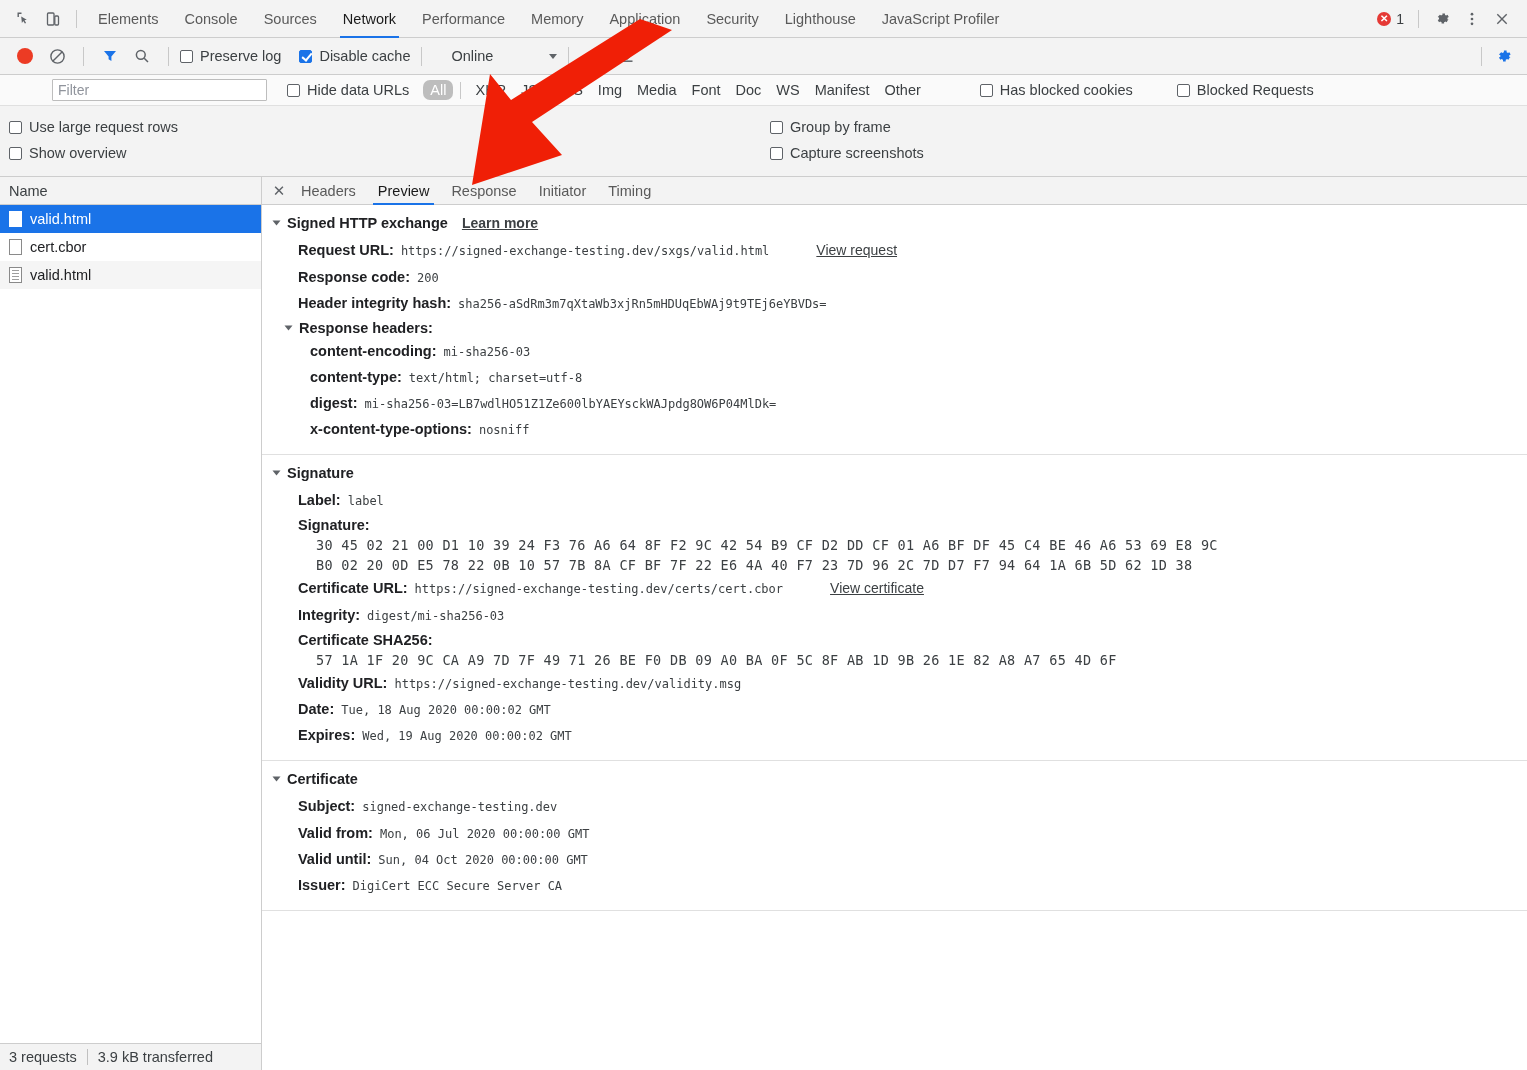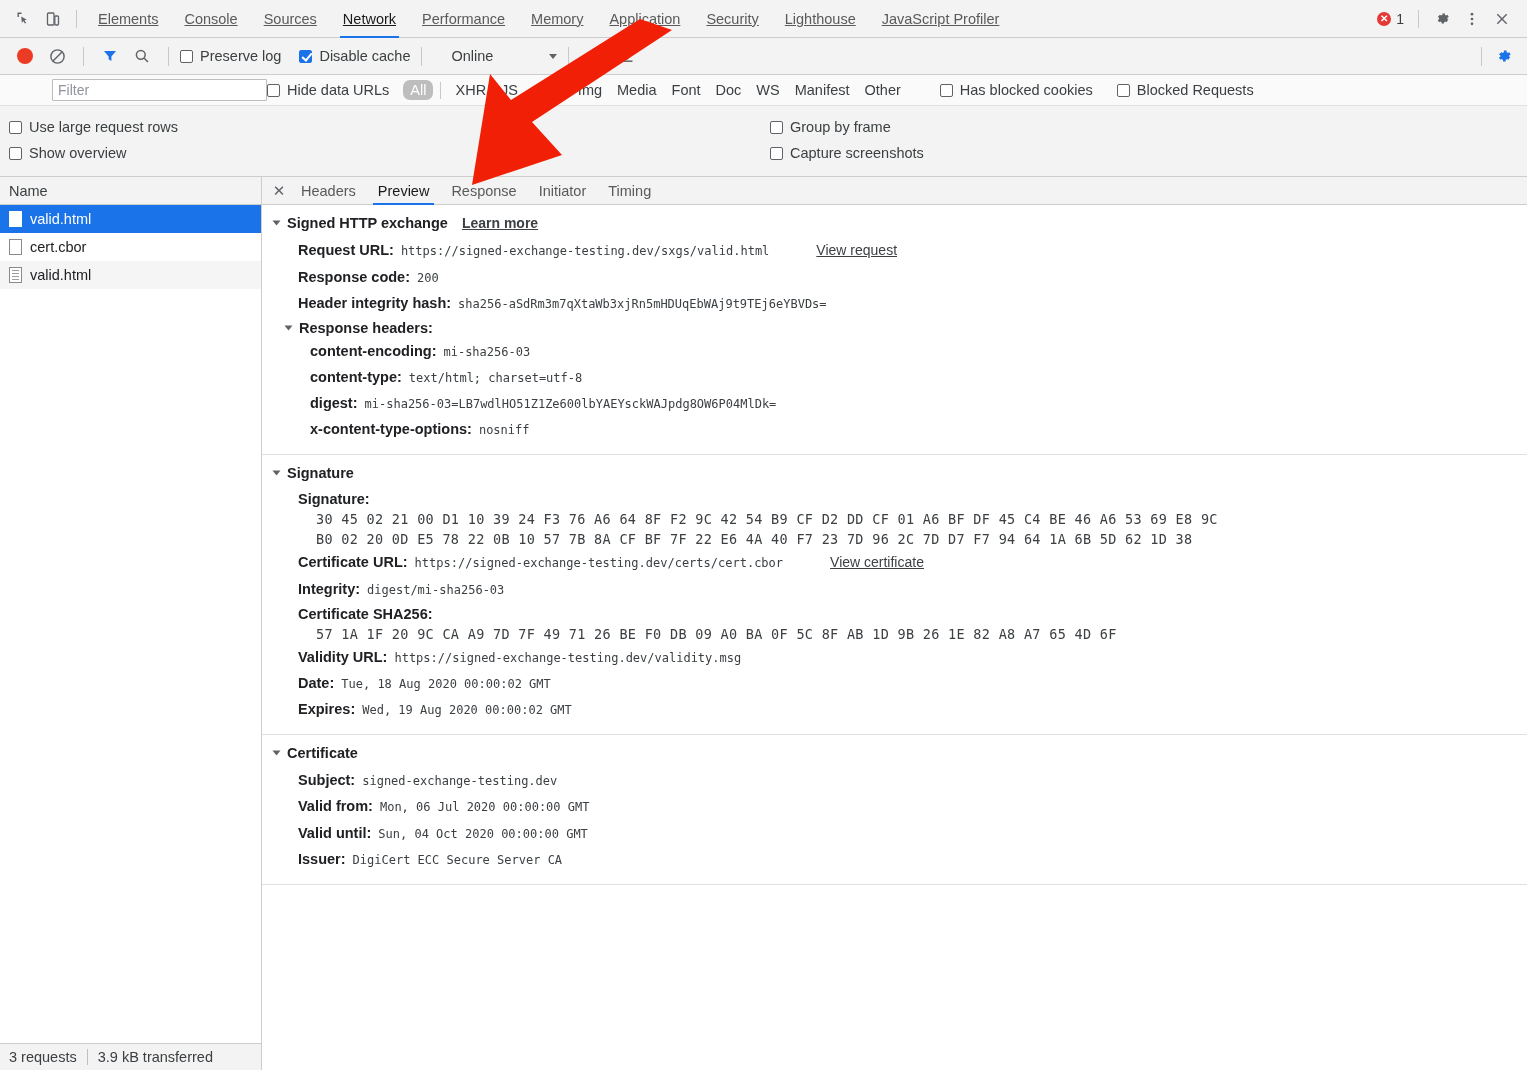--- a/index.html
+++ b/index.html
@@ -31,21 +31,20 @@
   .tb-sep { width: 1px; height: 18px; background: #c8c8c8; margin: 0 8px; }
   .devtools-tab {
     height: 38px;
     padding: 0 13px;
     display: flex; align-items: center;
     font-size: 14.5px;
     color: #5a5a5a;
     cursor: pointer;
     position: relative;
     white-space: nowrap;
-    text-decoration: underline;
   }
   .devtools-tab.active { color: #1a1a1a; }
   .devtools-tab.active::after {
     content: ""; position: absolute; left: 10px; right: 10px; bottom: 0;
     height: 2px; background: #1a73e8;
   }
   .tabbar-right { margin-left: auto; display: flex; align-items: center; padding-right: 10px; }
   .err-badge { display: flex; align-items: center; gap: 5px; font-size: 14px; color: #3c4043; margin-right: 6px;}
   .err-circle {
     width: 14px; height: 14px; border-radius: 50%;
@@ -101,21 +100,21 @@
     width: 215px; height: 22px;
     border: 1px solid #bdbdbd; border-radius: 1px;
     background: #fff;
     font-family: "Liberation Sans", sans-serif;
     font-size: 14px; color: #3c4043;
     padding: 0 5px;
     outline: none;
     margin-left: 44px;
   }
   .filter-input::placeholder { color: #90949c; }
-  .filter-bar .chk-wrap { }
+  .filter-bar .chk-wrap { margin-left: 20px; }
   .ftypes { display: flex; align-items: center; margin-left: 14px; gap: 1px; }
   .ftype {
     font-size: 14.5px; color: #3c4043; padding: 2px 7px;
     border-radius: 7px; cursor: pointer; white-space: nowrap;
   }
   .ftype.sel { background: #bdbdbd; color: #fff; }
   .ftype-sep { width: 1px; height: 17px; background: #c8c8c8; margin: 0 6px; }
   .filter-bar .blocked-group { display: flex; align-items: center; gap: 24px; margin-left: 32px; }
 
   
@@ -541,20 +540,24 @@
             <span class="k">x-content-type-options:</span>
             <span class="v">nosniff</span>
           </div>
         </div>
 
         <div class="sxg-section">
           <div class="sxg-title">
             <span class="tri"></span>
             <span>Signature</span>
           </div>
+          <div class="row">
+            <span class="k">Label:</span>
+            <span class="v">label</span>
+          </div>
           <div class="keyonly">Signature:</div>
           <div class="hexline">30 45 02 21 00 D1 10 39 24 F3 76 A6 64 8F F2 9C 42 54 B9 CF D2 DD CF 01 A6 BF DF 45 C4 BE 46 A6 53 69 E8 9C</div>
           <div class="hexline">B0 02 20 0D E5 78 22 0B 10 57 7B 8A CF BF 7F 22 E6 4A 40 F7 23 7D 96 2C 7D D7 F7 94 64 1A 6B 5D 62 1D 38</div>
           <div class="row">
             <span class="k">Certificate URL:</span>
             <span class="v">https://signed-exchange-testing.dev/certs/cert.cbor</span>
             <span class="rlink">View certificate</span>
           </div>
           <div class="row">
             <span class="k">Integrity:</span>

